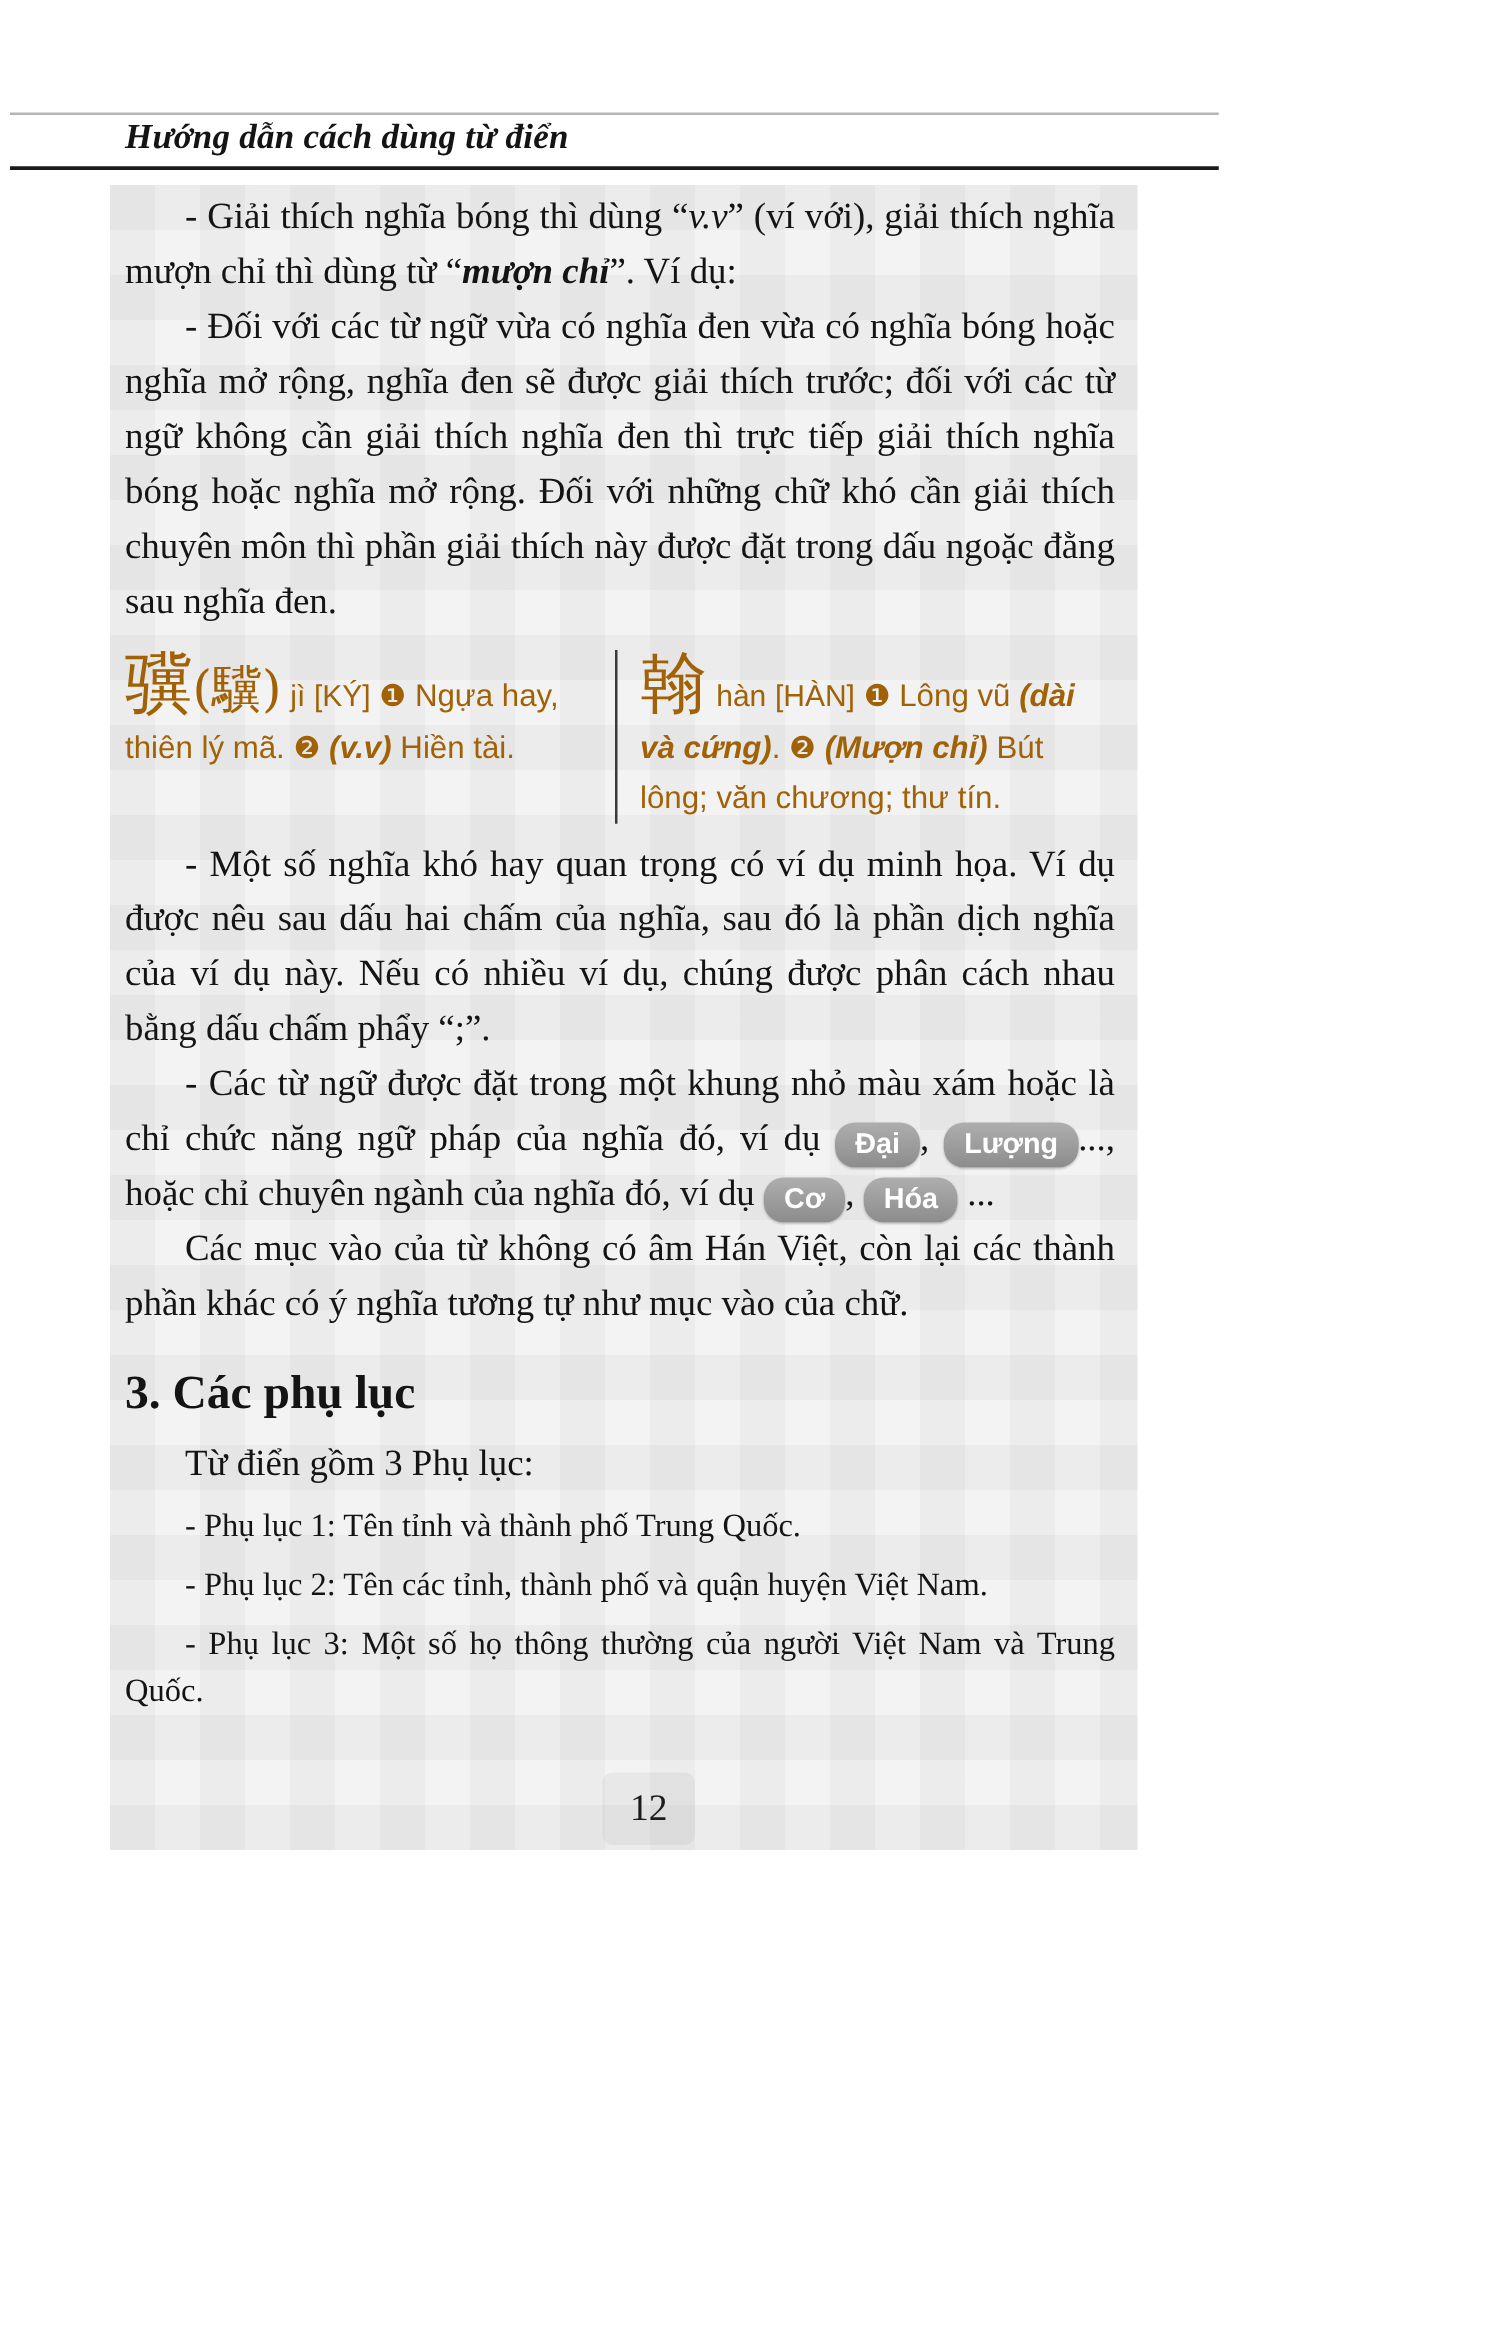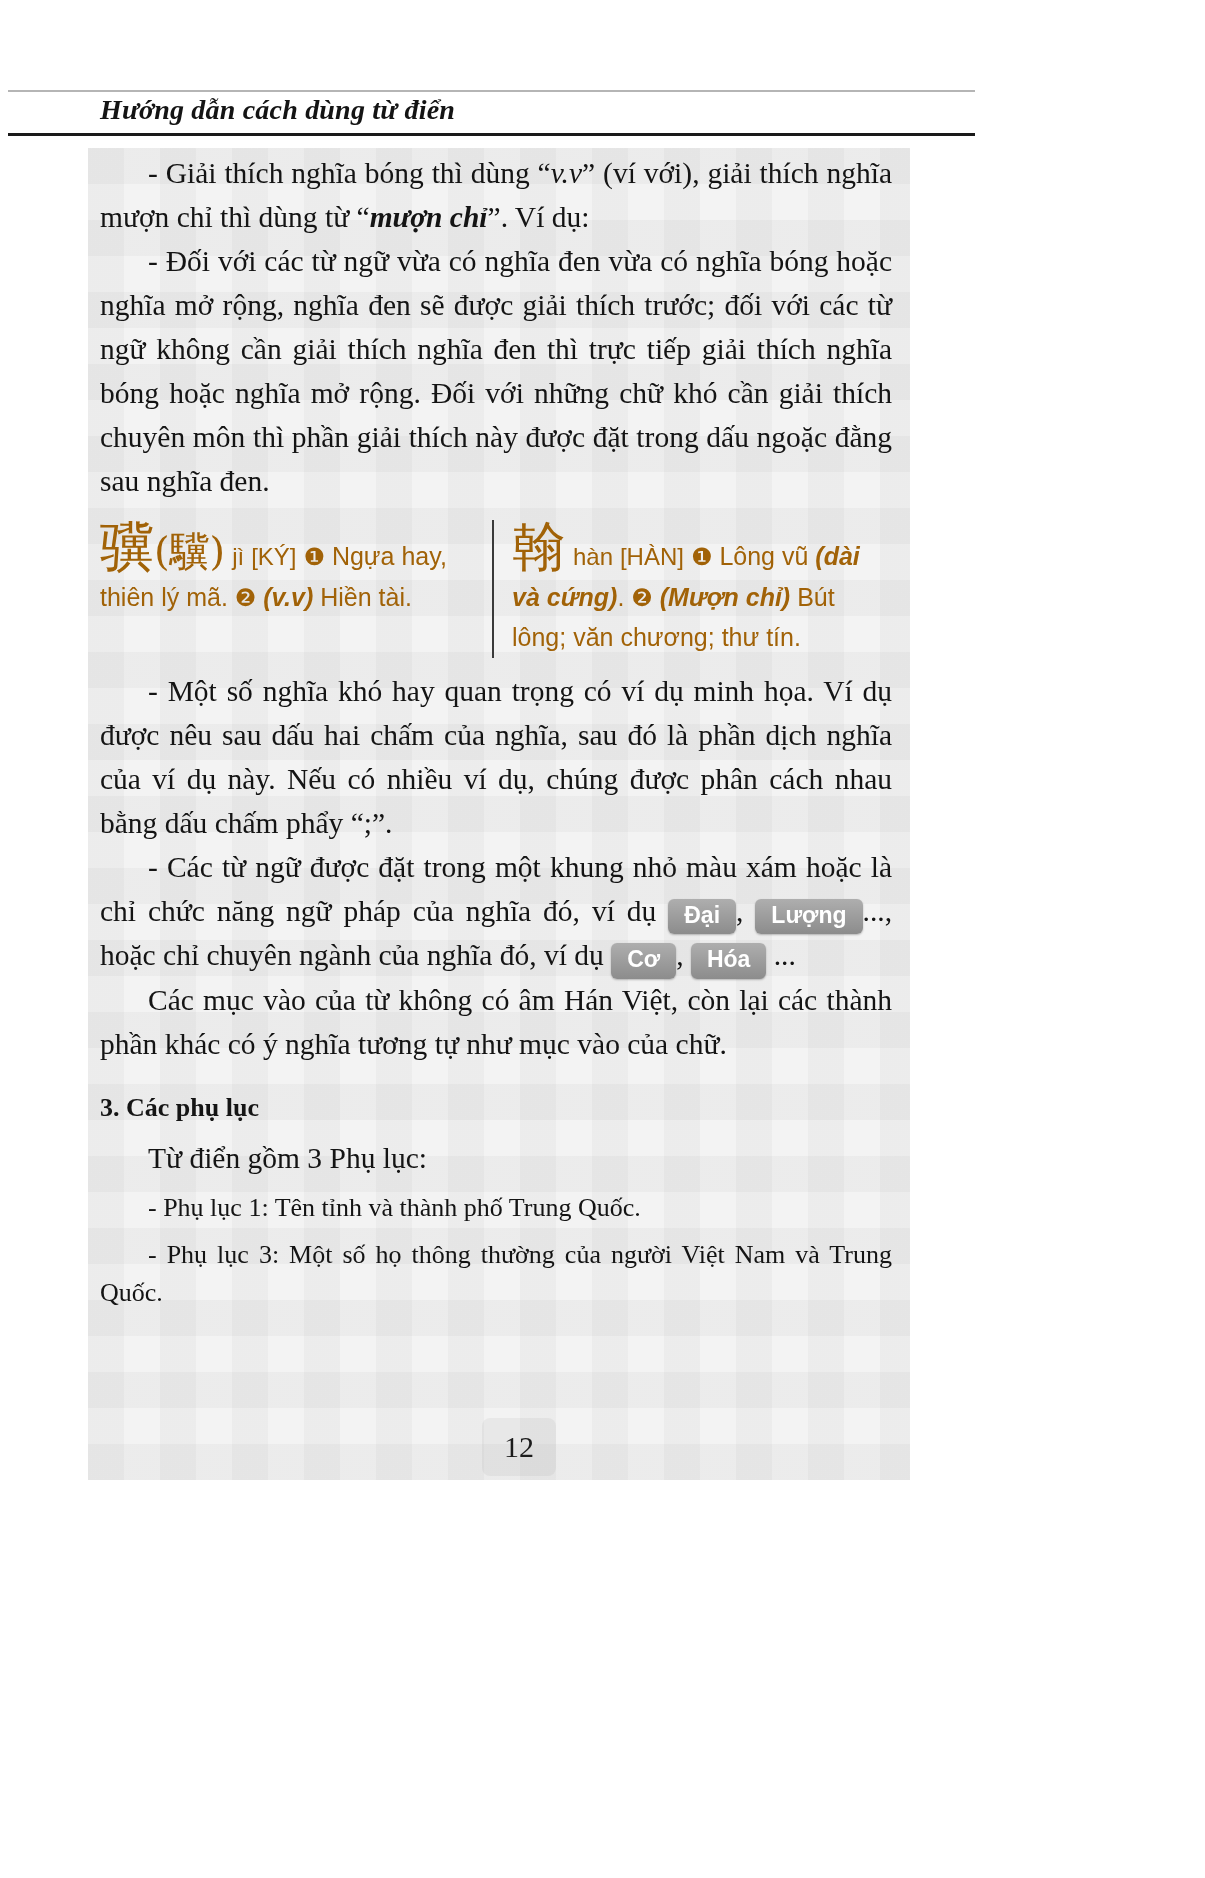--- a/index.html
+++ b/index.html
@@ -46,25 +46,25 @@
   .sense-num { font-family:"DejaVu Sans",sans-serif; font-size:24px; }
   .bi { font-weight:bold; font-style:italic; }
   .it { font-style:italic; }
 
   
   .badge {
     display:inline-block; text-indent:0;
     font-family:"Liberation Sans","DejaVu Sans",sans-serif;
     font-weight:bold; font-size:23px; line-height:1.25;
     color:#ffffff; background:linear-gradient(#aeaeae,#8c8c8c);
-    border-radius:6px; padding:2px 16px 5px; vertical-align:-2px;
+    border-radius:16px; padding:2px 16px 5px; vertical-align:-2px;
     box-shadow:0 1px 2px rgba(0,0,0,0.25);
   }
 
-  h2.section { font-size:26px; font-weight:bold; margin:26px 0 14px; text-indent:0; }
+  h2.section { font-size:38px; font-weight:bold; margin:26px 0 14px; text-indent:0; }
 
   p.appendix-item { font-size:26px; line-height:1.49; text-align:justify; text-indent:48px; margin:8px 0 0; }
   p.intro { font-size:29.5px; line-height:1.49; text-indent:48px; margin:2px 0 4px; }
 
   .page-number-wrap {
     position:absolute; left:88px; top:1418px; width:862px; text-align:center;
   }
   .page-number {
     display:inline-block; font-size:30px; color:#1c1c1c;
     background:rgba(0,0,0,0.045); border-radius:8px; padding:12px 22px;
@@ -93,19 +93,20 @@
   <p class="body">- Một số nghĩa khó hay quan trọng có ví dụ minh họa. Ví dụ được nêu sau dấu hai chấm của nghĩa, sau đó là phần dịch nghĩa của ví dụ này. Nếu có nhiều ví dụ, chúng được phân cách nhau bằng dấu chấm phẩy “;”.</p>
 
   <p class="body"><span>- Các từ ngữ được đặt trong một khung nhỏ màu xám hoặc là chỉ chức năng ngữ pháp của nghĩa đó, ví dụ </span><span class="badge">Đại</span><span>, </span><span class="badge">Lượng</span><span>..., hoặc chỉ chuyên ngành của nghĩa đó, ví dụ </span><span class="badge">Cơ</span><span>, </span><span class="badge">Hóa</span><span> ...</span></p>
 
   <p class="body">Các mục vào của từ không có âm Hán Việt, còn lại các thành phần khác có ý nghĩa tương tự như mục vào của chữ.</p>
 
   <h2 class="section">3. Các phụ lục</h2>
 
   <p class="intro">Từ điển gồm 3 Phụ lục:</p>
   <p class="appendix-item">- Phụ lục 1: Tên tỉnh và thành phố Trung Quốc.</p>
+  <p class="appendix-item">- Phụ lục 2: Tên các tỉnh, thành phố và quận huyện Việt Nam.</p>
   <p class="appendix-item">- Phụ lục 3: Một số họ thông thường của người Việt Nam và Trung Quốc.</p>
 
 </div>
 
 <div class="page-number-wrap">
   <span class="page-number">12</span>
 </div>
 
 </body></html>

